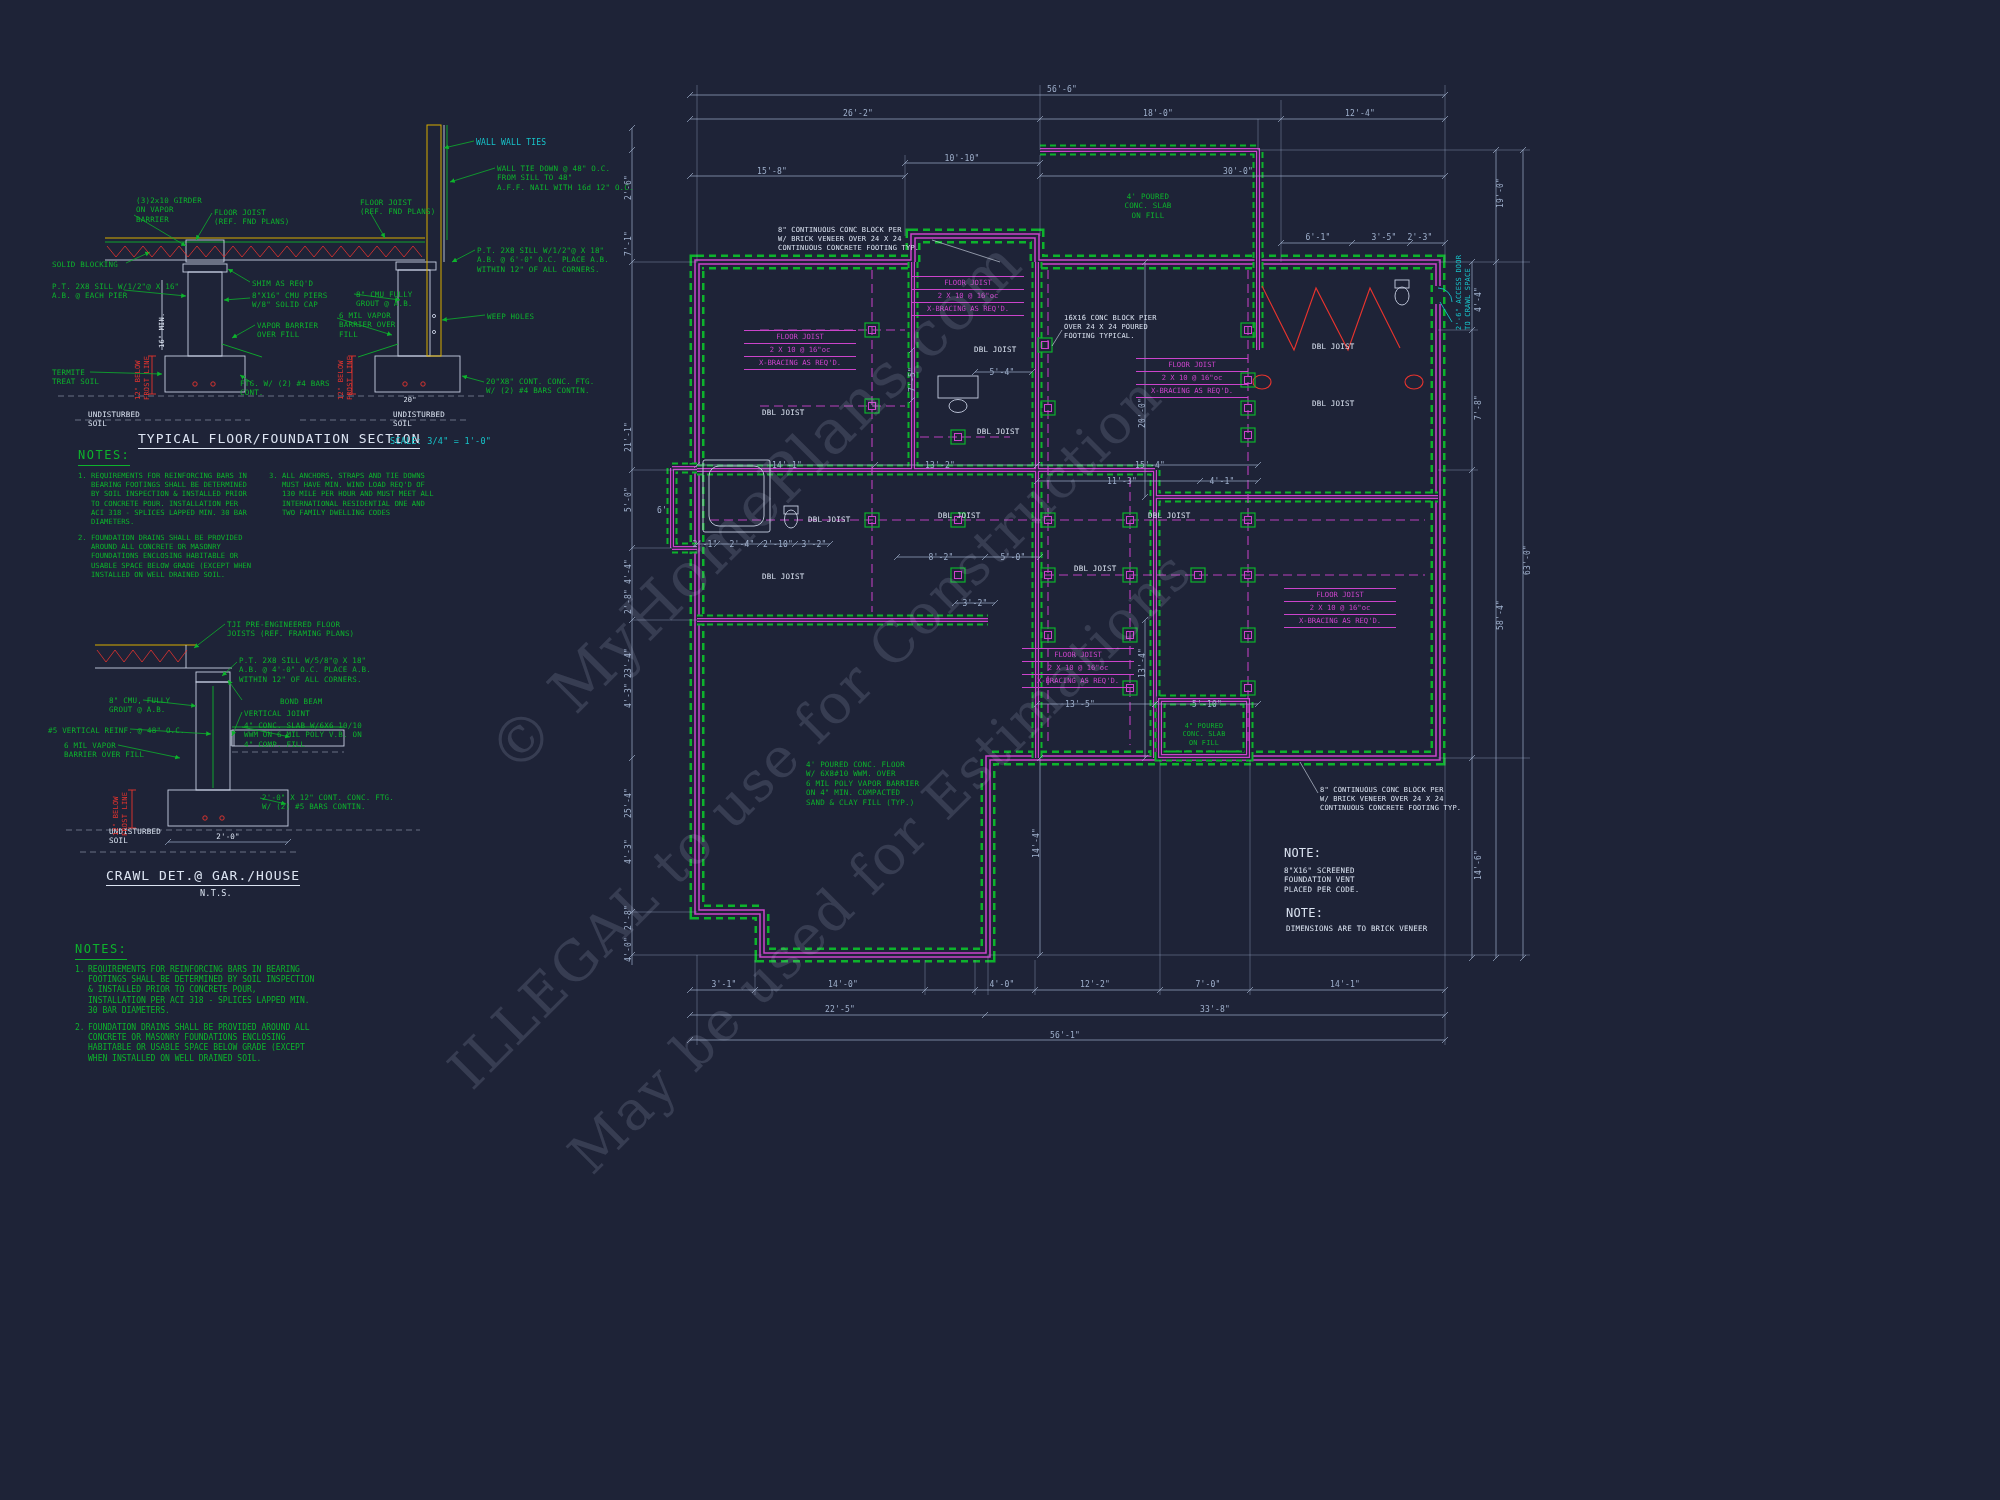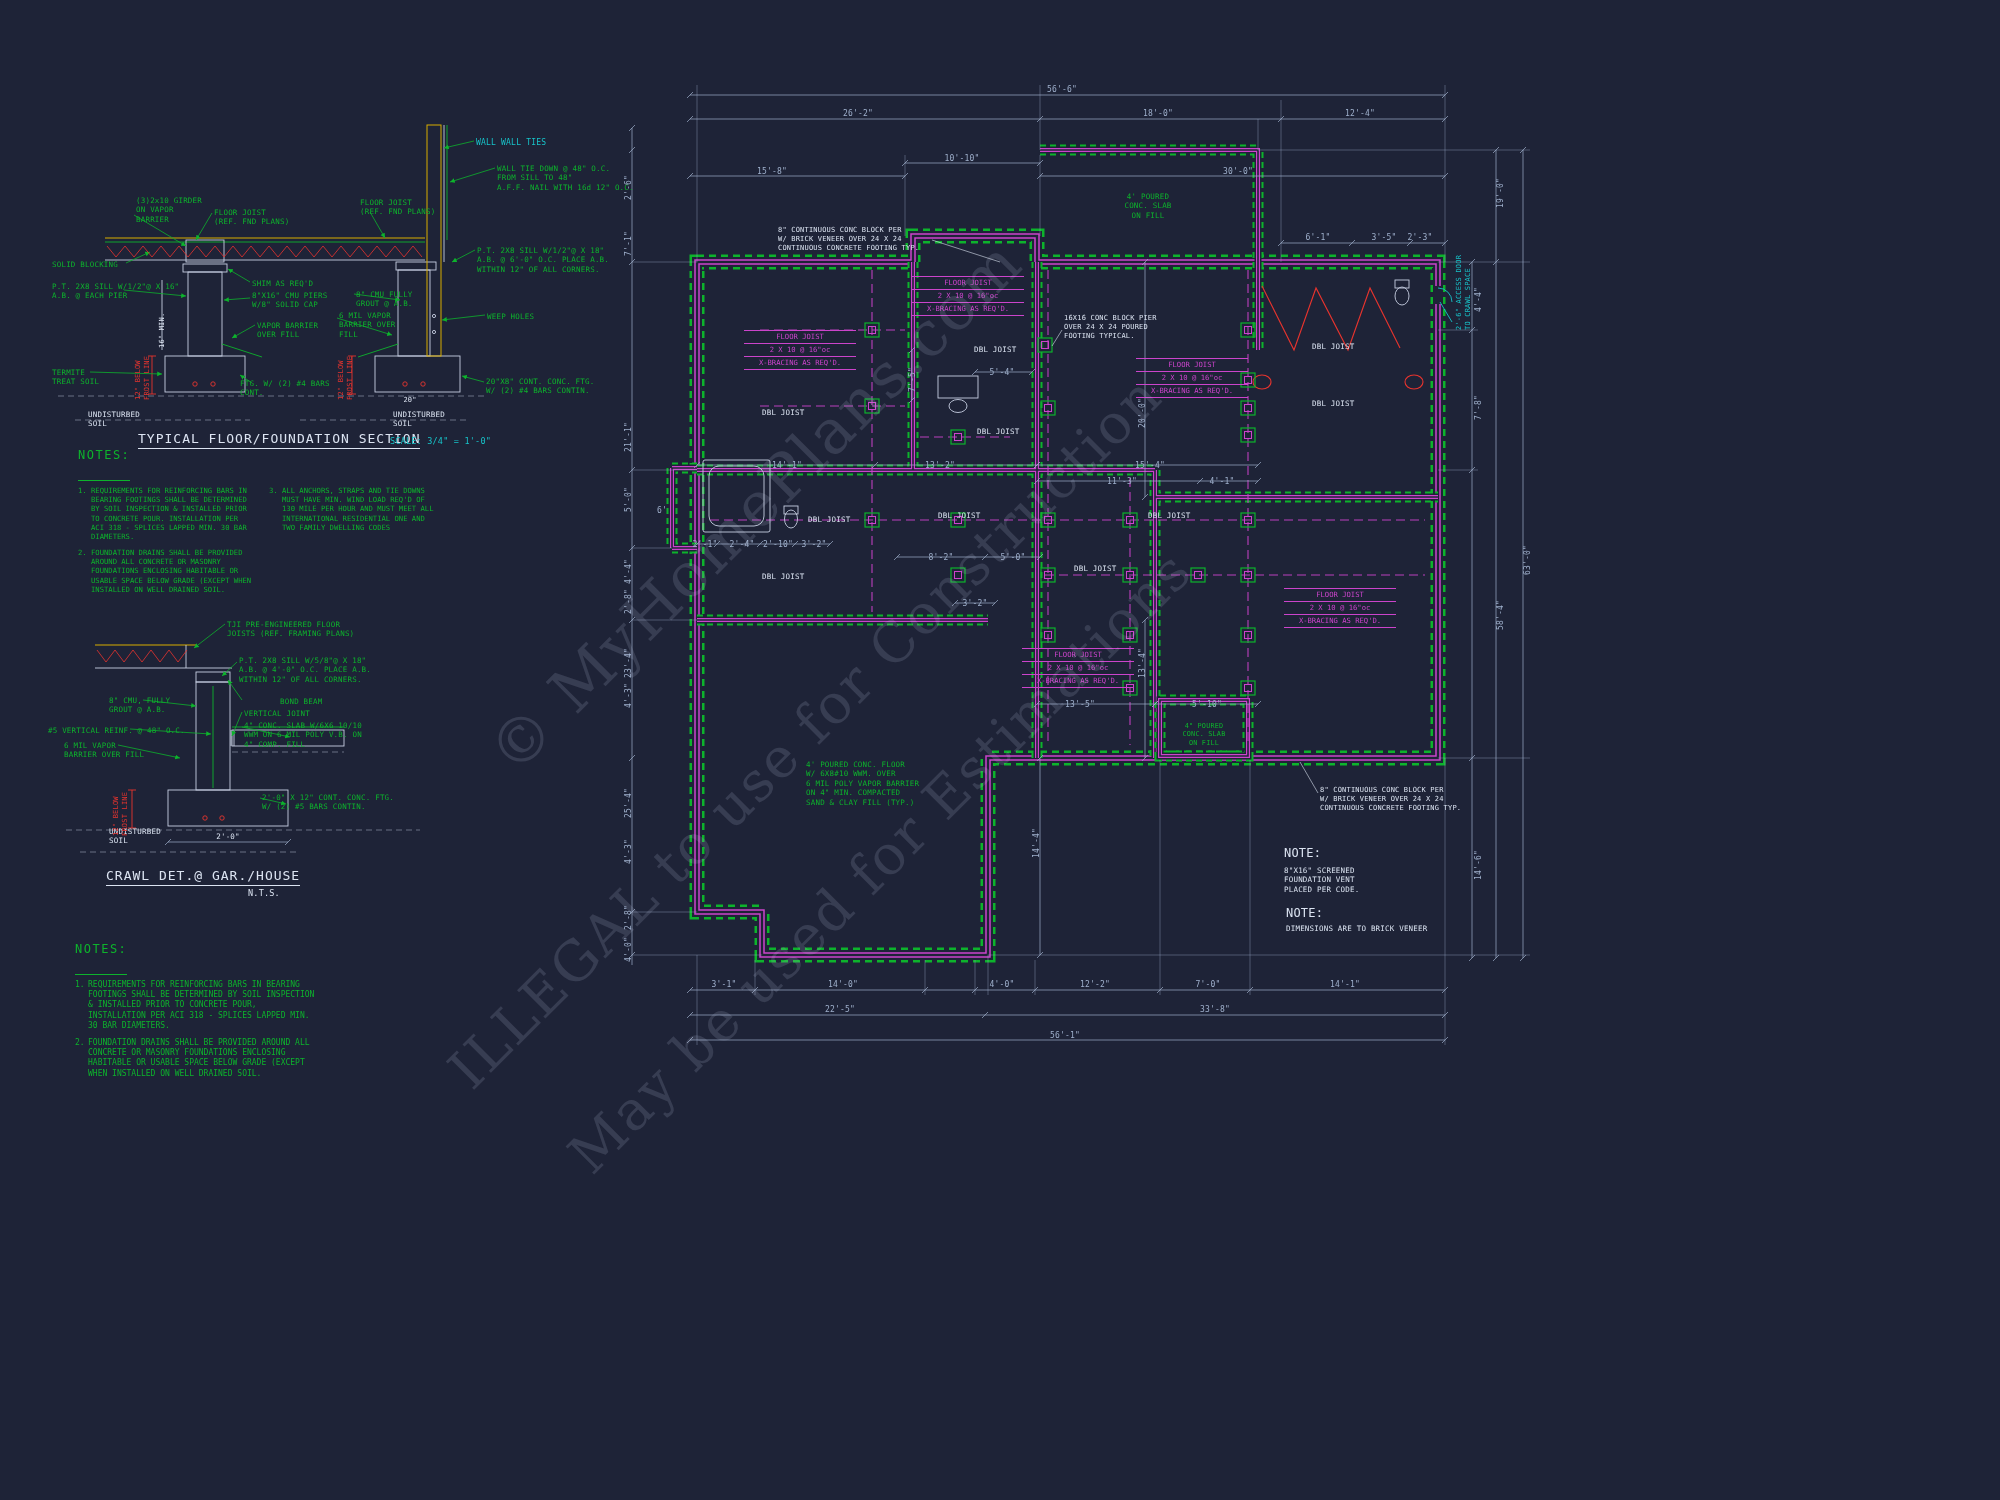--- a/index.html
+++ b/index.html
@@ -4,21 +4,21 @@
 <style>
   html,body{margin:0;padding:0;background:#1e2337;}
   #sheet{position:relative;width:2000px;height:1500px;background:var(--bg);overflow:hidden;
          font-family:"DejaVu Sans Mono",monospace;}
   #draw{position:absolute;left:0;top:0;z-index:1;}
   .lbl{position:absolute;white-space:pre-line;line-height:1.25;z-index:2;letter-spacing:.2px;}
   .fjbox{position:absolute;width:112px;color:var(--magenta);font-size:7.2px;text-align:center;z-index:2;line-height:1.1;}
   .fjbox div{border-bottom:1px solid var(--magenta);padding:2px 0;}
   .fjbox div:first-child{border-top:1px solid var(--magenta);}
   .notes{position:absolute;z-index:2;color:var(--green);}
-  .notes-h{display:inline-block;font-size:12px;letter-spacing:1.5px;border-bottom:1px solid var(--green);padding-bottom:16px;color:var(--green);}
+  .notes-h{display:inline-block;font-size:12px;letter-spacing:1.5px;border-bottom:1px solid var(--green);padding-bottom:1px;color:var(--green);}
   .notes ol{margin:5px 0 0;padding:0;list-style:none;}
   .notes li{position:relative;padding-left:13px;margin-bottom:6px;}
   .notes .no{position:absolute;left:0;}
   .notes-cols{display:flex;gap:16px;align-items:flex-start;}
   #notes-top{left:78px;top:448px;width:380px;font-size:7.2px;line-height:1.3;}
   #notes-bottom{left:75px;top:942px;width:250px;font-size:8px;line-height:1.3;}
   #plan-title{position:absolute;left:655px;top:1050px;width:440px;text-align:center;z-index:3;
               color:var(--white);font-size:24px;letter-spacing:13px;}
   .wm{position:absolute;transform:rotate(-45deg);color:var(--wm);z-index:6;
       font-family:"DejaVu Serif",serif;text-align:center;letter-spacing:2px;white-space:nowrap;}
@@ -466,21 +466,21 @@
     <div class="lbl" style="left: 64px; top: 741px; color: rgb(13, 179, 44); font-size: 7.5px;">6 MIL VAPOR
 BARRIER OVER FILL</div>
     <div class="lbl" style="left: 262px; top: 793px; color: rgb(13, 179, 44); font-size: 7.5px;">2'-0" X 12" CONT. CONC. FTG.
 W/ (2) #5 BARS CONTIN.</div>
     <div class="lbl" style="left: 109px; top: 827px; color: rgb(220, 228, 242); font-size: 7.5px;">UNDISTURBED
 SOIL</div>
     <div class="lbl" style="left: 112px; top: 836px; color: rgb(232, 52, 46); font-size: 7px; transform-origin: 0px 0px; transform: rotate(-90deg);">12" BELOW
 FROST LINE</div>
     <div class="lbl" style="left: 228px; top: 832px; color: rgb(220, 228, 242); font-size: 7.5px; width: 40px; margin-left: -20px; text-align: center;">2'-0"</div>
     <div class="lbl" style="left: 106px; top: 868px; color: rgb(220, 228, 242); font-size: 13px; border-bottom: 1px solid rgb(220, 228, 242); padding-bottom: 1px; letter-spacing: 1px;">CRAWL DET.@ GAR./HOUSE</div>
-    <div class="lbl" style="left: 200px; top: 888px; color: rgb(220, 228, 242); font-size: 8.5px; margin-left: 48px;">N.T.S.</div>
+    <div class="lbl" style="left: 200px; top: 888px; color: rgb(220, 228, 242); font-size: 8.5px;">N.T.S.</div>
     <div class="lbl" style="left: 778px; top: 226px; color: rgb(220, 228, 242); font-size: 7px;">8" CONTINUOUS CONC BLOCK PER
 W/ BRICK VENEER OVER 24 X 24
 CONTINUOUS CONCRETE FOOTING TYP.</div>
     <div class="lbl" style="left: 1064px; top: 314px; color: rgb(220, 228, 242); font-size: 7px;">16X16 CONC BLOCK PIER
 OVER 24 X 24 POURED
 FOOTING TYPICAL.</div>
     <div class="lbl" style="left: 1320px; top: 786px; color: rgb(220, 228, 242); font-size: 7px;">8" CONTINUOUS CONC BLOCK PER
 W/ BRICK VENEER OVER 24 X 24
 CONTINUOUS CONCRETE FOOTING TYP.</div>
     <div class="lbl" style="left: 1284px; top: 846px; color: rgb(220, 228, 242); font-size: 12px;">NOTE:</div>

